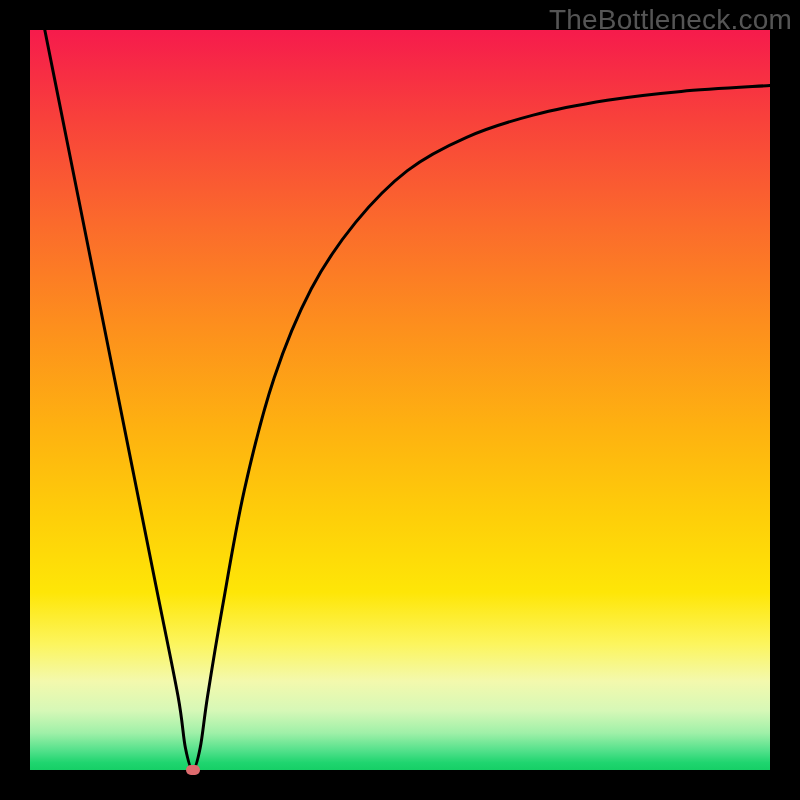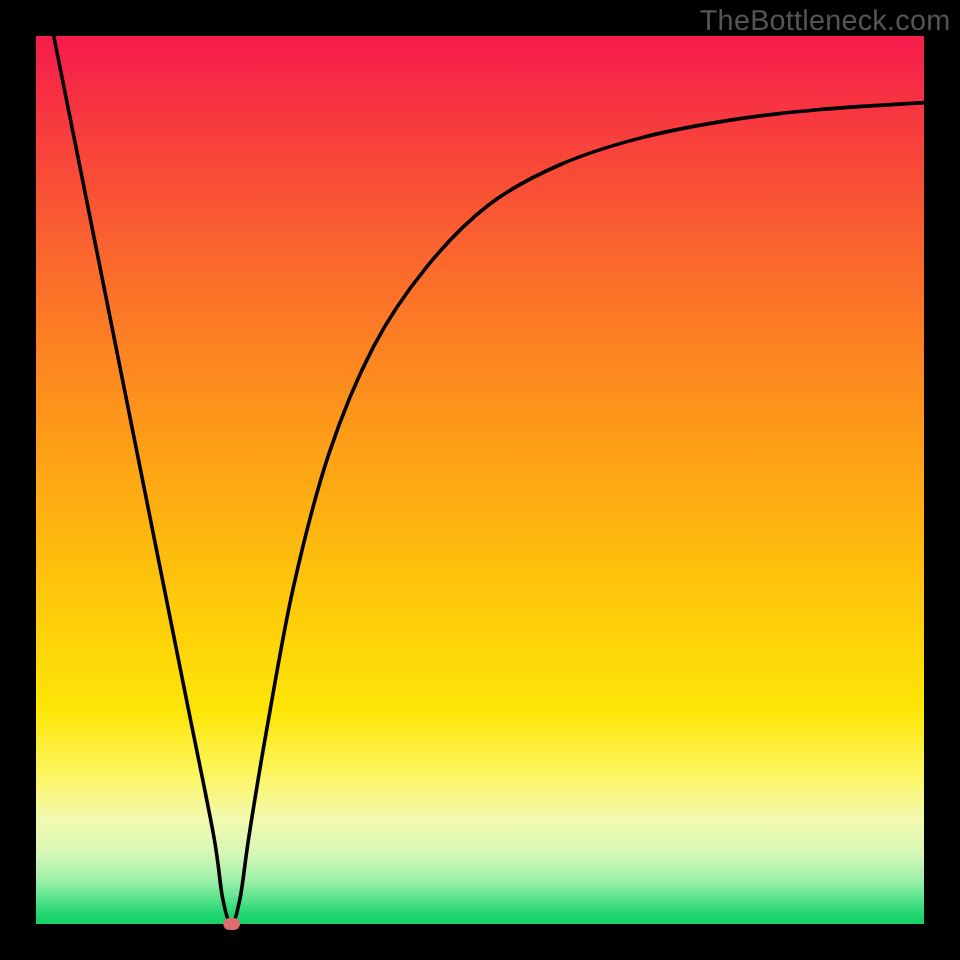--- a/index.html
+++ b/index.html
@@ -15,21 +15,21 @@
     position: relative;
     width: 800px;
     height: 800px;
     background: #000;
   }
   .watermark {
     position: absolute;
     top: 4px;
     right: 8px;
     color: #555;
-    font-size: 24px;
+    font-size: 28px;
     font-weight: 500;
     letter-spacing: 0.2px;
     z-index: 10;
   }
   .plot-area {
     position: absolute;
     left: 30px;
     top: 30px;
     width: 740px;
     height: 740px;

